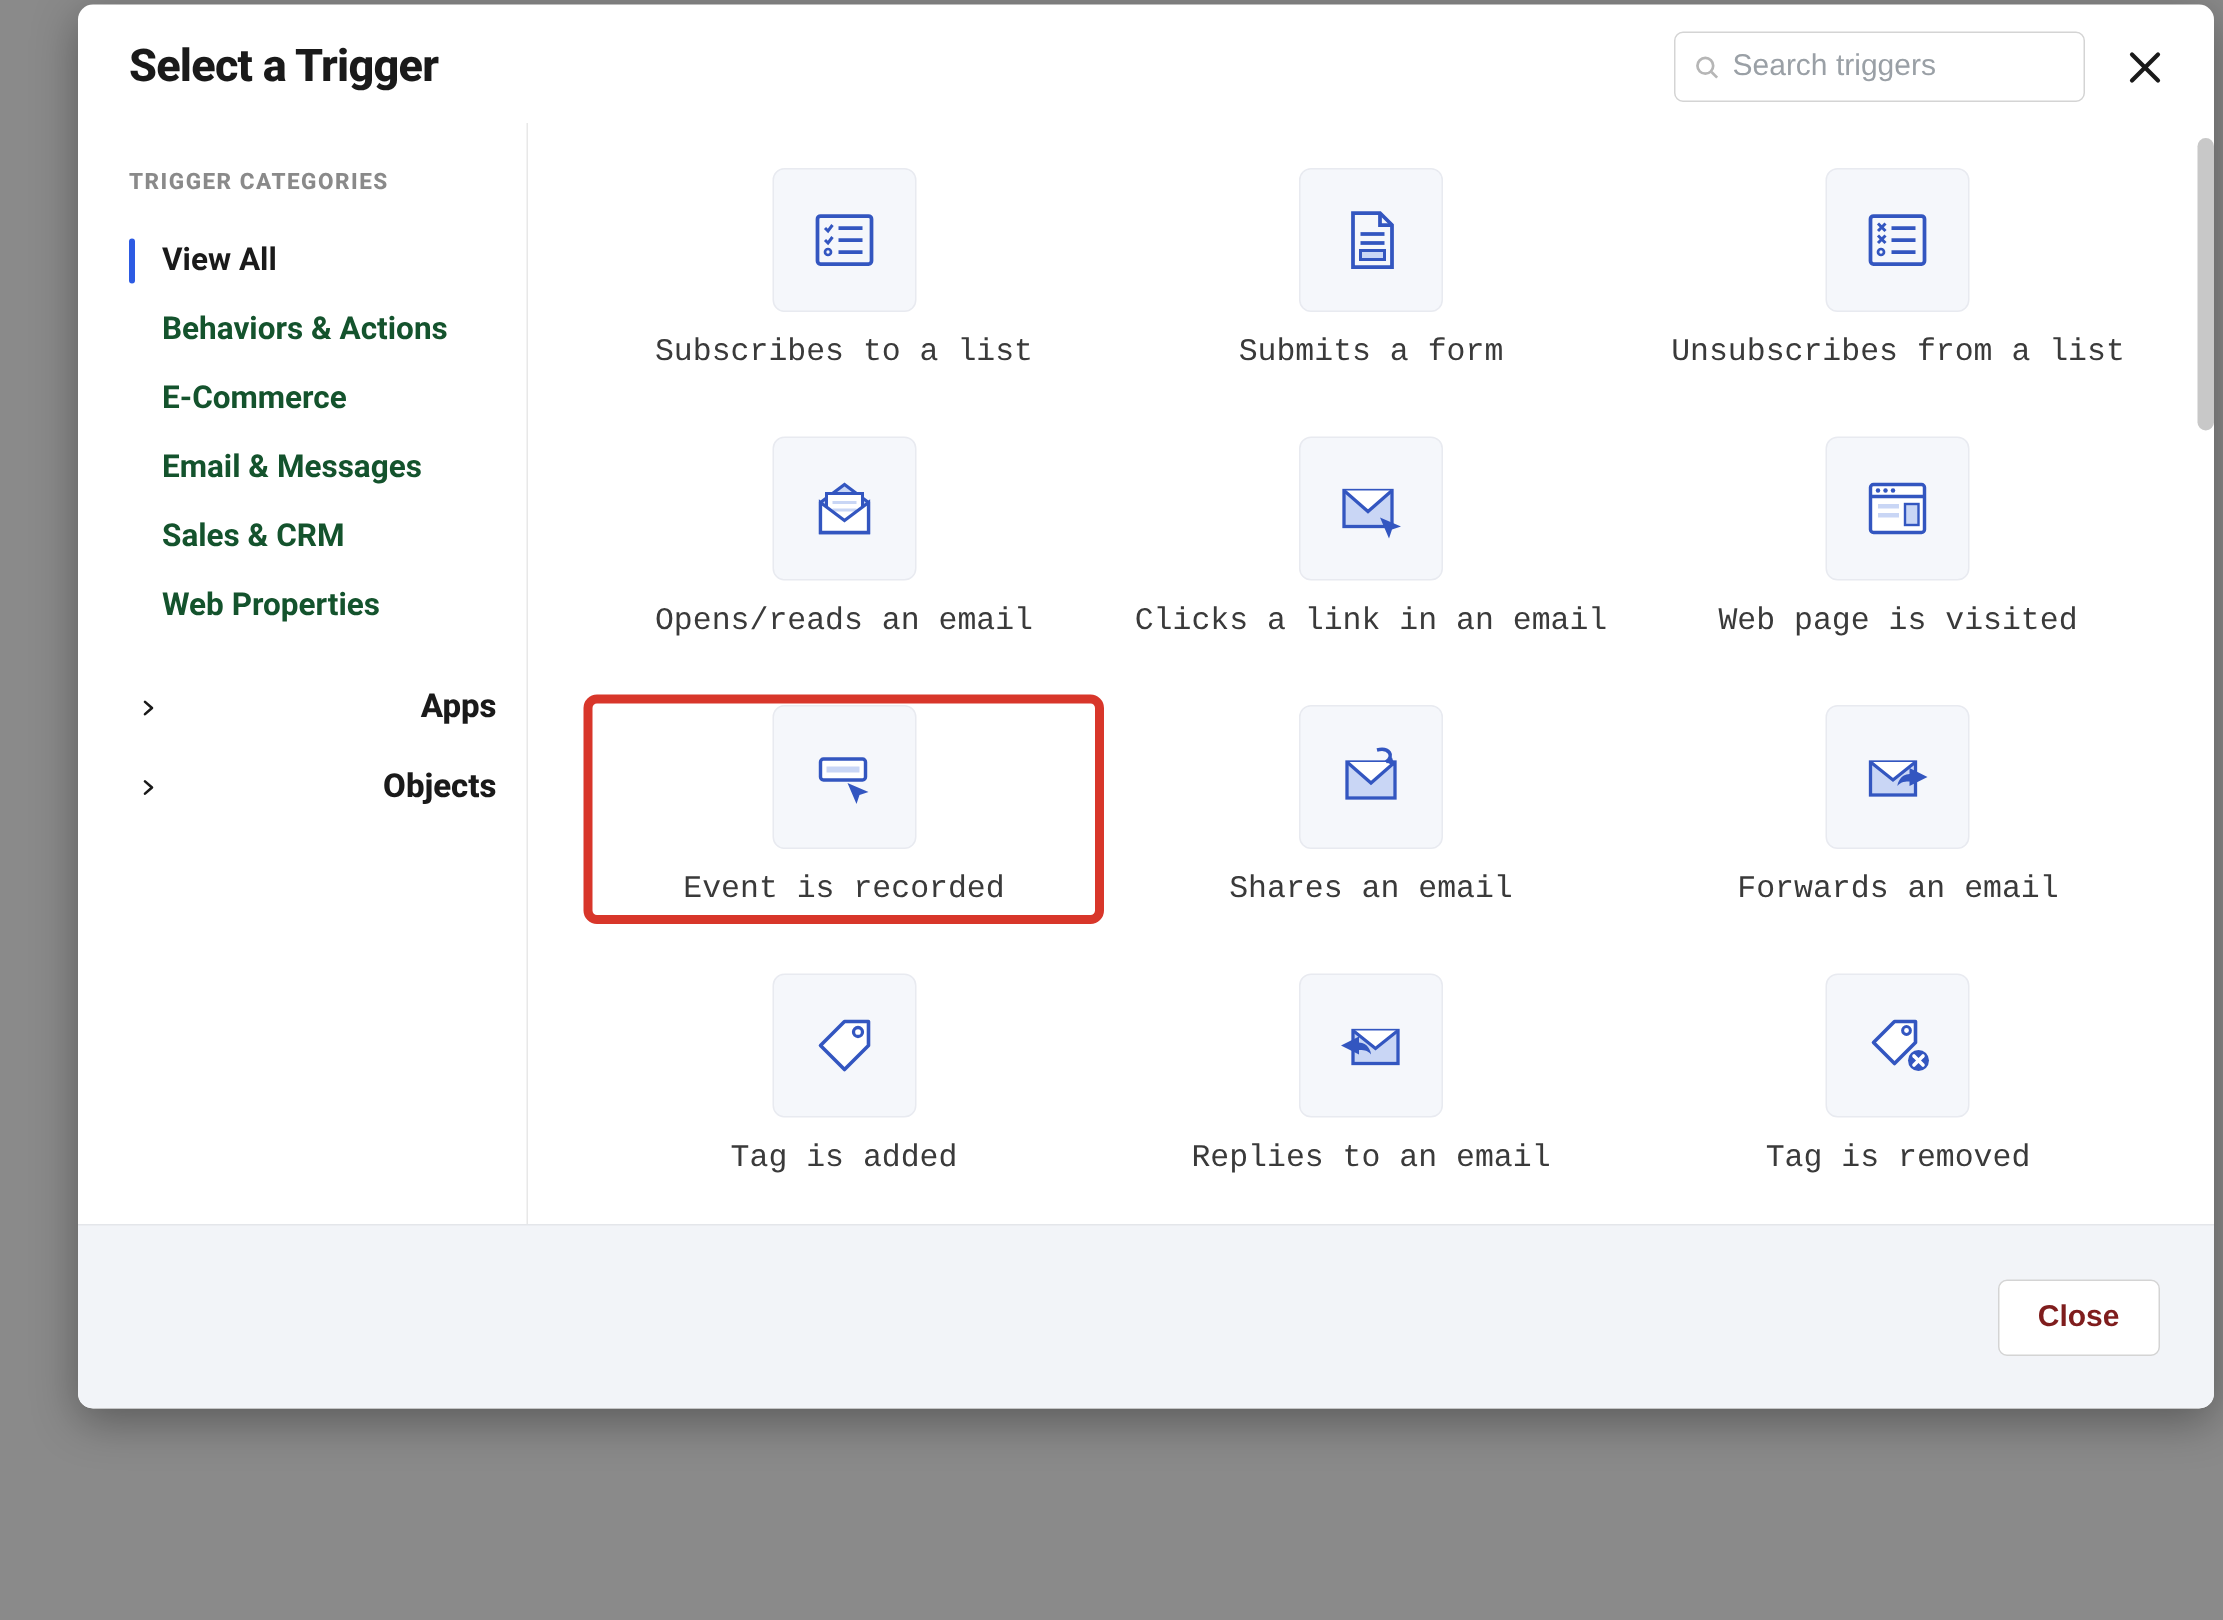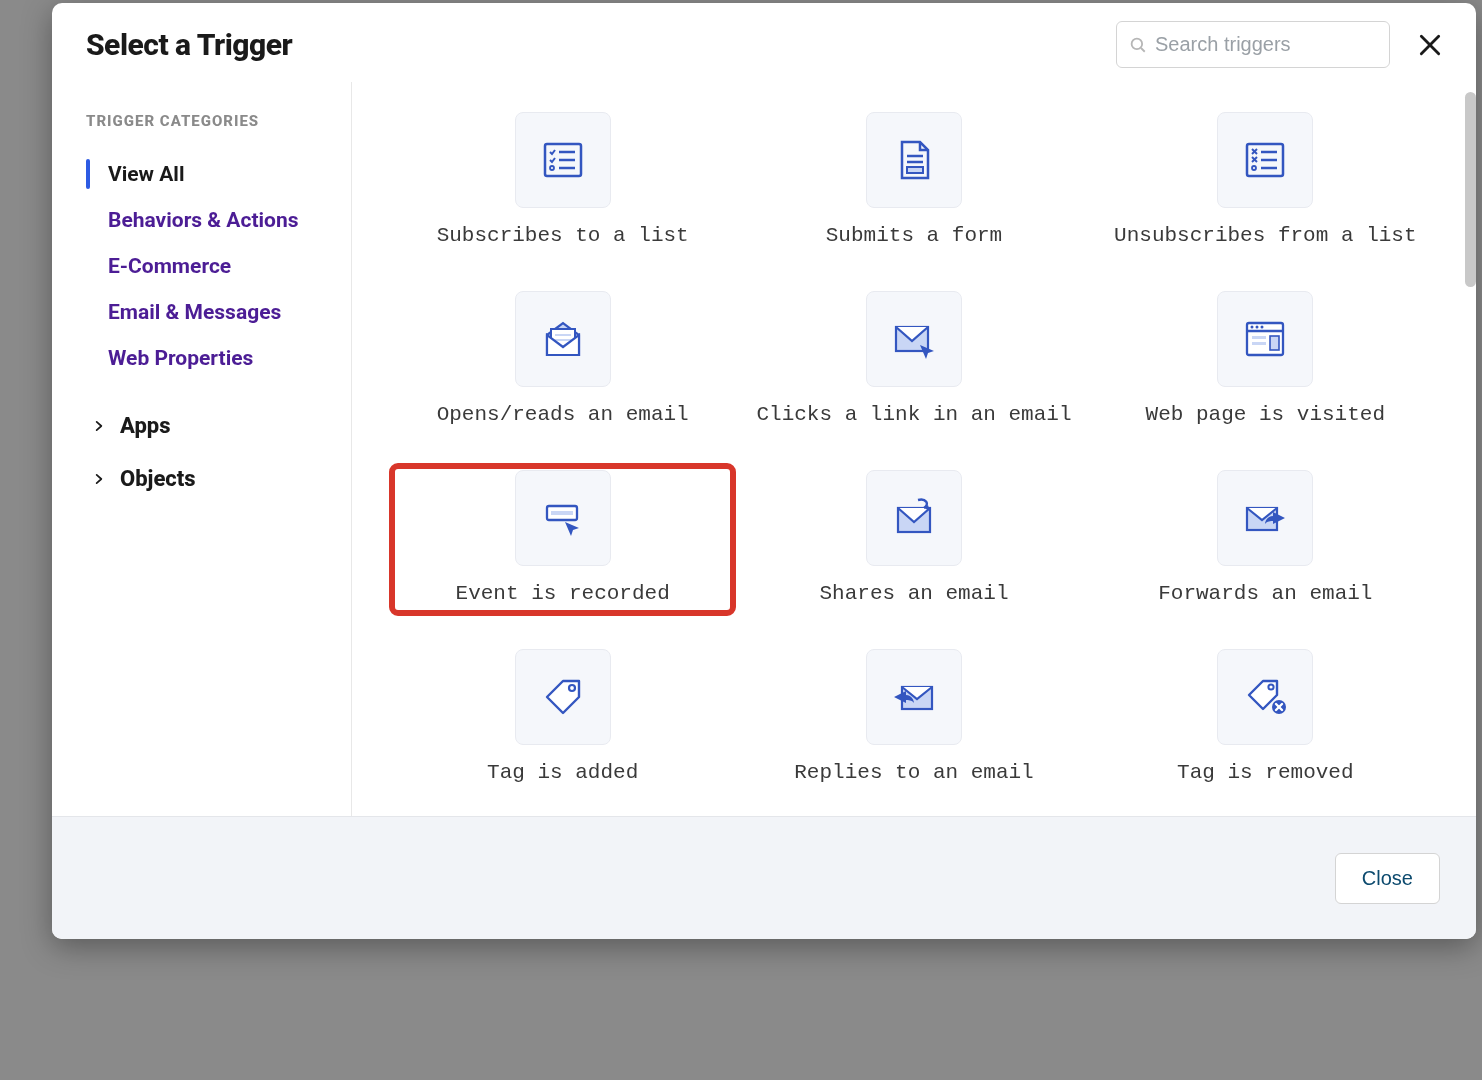--- a/index.html
+++ b/index.html
@@ -88,21 +88,21 @@
     font-size: 15px;
     font-weight: 800;
     letter-spacing: 1px;
     color: #8a8a8a;
     margin-bottom: 21px;
   }
   .cat-list { list-style: none; }
   .cat-item {
     font-size: 21px;
     font-weight: 700;
-    color: #4c1d95;
+    color: #14532d;
     padding: 11px 0 11px 22px;
     cursor: pointer;
     position: relative;
   }
   .cat-item.active {
     color: #1a1a1a;
   }
   .cat-item.active::before {
     content: "";
     position: absolute;
@@ -116,20 +116,21 @@
   .expand-list { list-style: none; margin-top: 18px; }
   .expand-item {
     display: flex;
     align-items: center;
     gap: 14px;
     font-size: 22px;
     font-weight: 800;
     color: #1a1a1a;
     padding: 14px 0 14px 6px;
     cursor: pointer;
+    justify-content: space-between;
   }
   .chevron {
     width: 14px;
     height: 14px;
     flex-shrink: 0;
   }
   .content {
     flex: 1;
     overflow-y: auto;
     padding: 26px 40px 40px 40px;
@@ -190,22 +191,22 @@
     align-items: center;
     justify-content: flex-end;
     padding: 0 36px;
   }
   .footer-btn {
     background: #ffffff;
     border: 1px solid #d4d4d4;
     border-radius: 6px;
     padding: 13px 26px;
     font-size: 20px;
-    font-weight: 400;
-    color: #0c4a6e;
+    font-weight: 700;
+    color: #7f1d1d;
     cursor: pointer;
   }
 </style>
 </head>
 <body>
 
 <div class="modal">
 
   <div class="modal-header">
     <h1 class="modal-title">Select a Trigger</h1>
@@ -228,20 +229,21 @@
 
   <div class="modal-body">
 
     <aside class="sidebar">
       <div class="sidebar-heading">TRIGGER CATEGORIES</div>
       <ul class="cat-list" id="cat-list">
           <li class="cat-item active">View All</li>
           <li class="cat-item">Behaviors &amp; Actions</li>
           <li class="cat-item">E-Commerce</li>
           <li class="cat-item">Email &amp; Messages</li>
+          <li class="cat-item">Sales &amp; CRM</li>
           <li class="cat-item">Web Properties</li>
         </ul>
       <ul class="expand-list" id="expand-list">
           <li class="expand-item">
             <svg class="chevron" viewBox="0 0 24 24">
               <polyline points="8,5 16,12 8,19" fill="none" stroke="#1a1a1a" stroke-width="3" stroke-linecap="round" stroke-linejoin="round"></polyline>
             </svg>
             <span>Apps</span>
           </li>
           <li class="expand-item">

